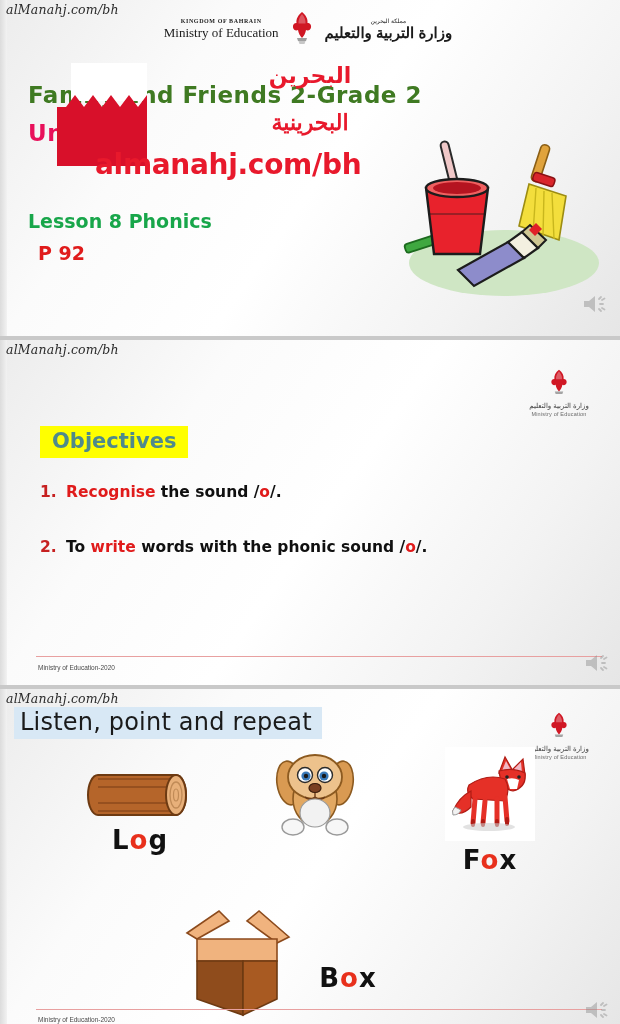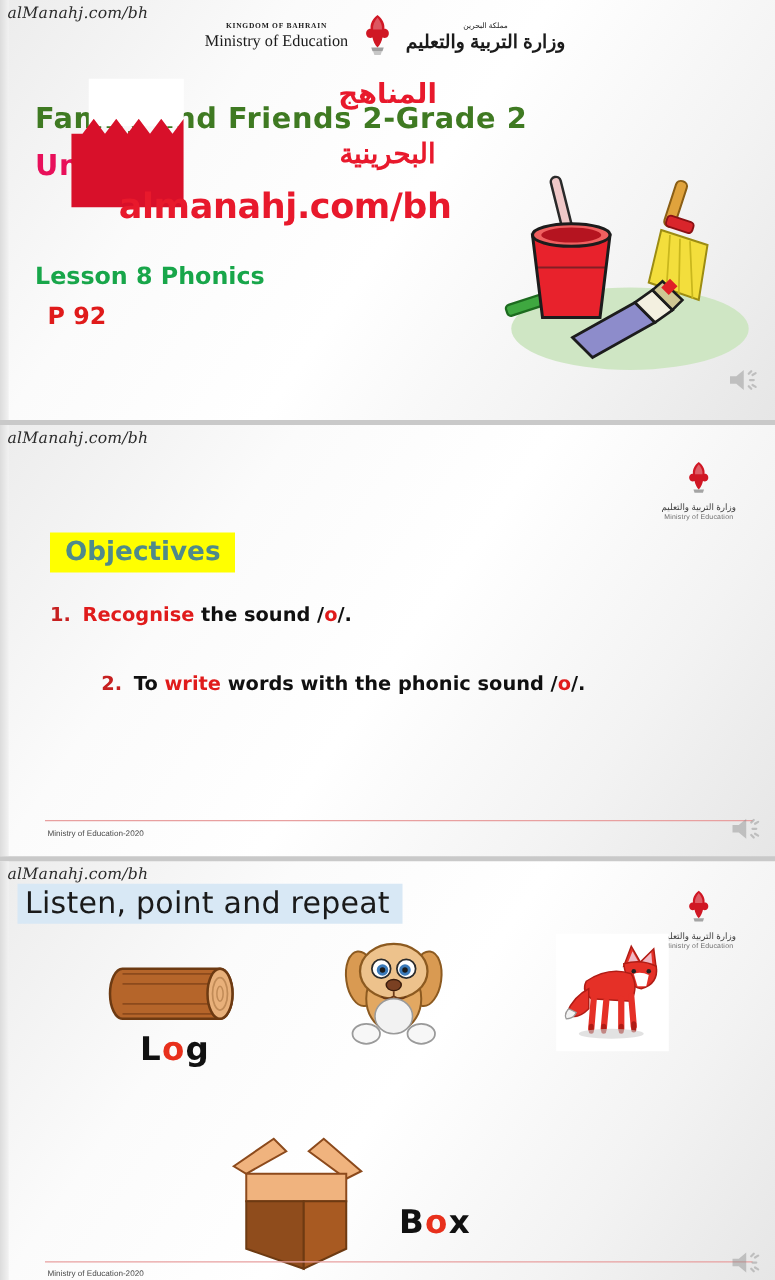--- a/index.html
+++ b/index.html
@@ -103,21 +103,21 @@
   }
   .objectives-badge span {
     font-size: 21px; font-weight: bold; color: #4f8a8b;
     font-family: "DejaVu Sans", sans-serif;
   }
   .obj-item {
     position: absolute; left: 40px; font-size: 15.5px; font-weight: bold;
     color: #101010; font-family: "DejaVu Sans", sans-serif; white-space: nowrap;
   }
   #obj1 { top: 143px; }
-  #obj2 { top: 198px; margin-left: 41px; }
+  #obj2 { top: 198px; }
   .obj-item .num { color: #c62020; display: inline-block; width: 26px; }
   .obj-item .hl  { color: #e01b1b; }
 
   .foot-rule {
     position: absolute; left: 36px; right: 18px; height: 1px;
     background: #e8a0a0;
   }
   .foot-text {
     position: absolute; left: 38px; font-size: 6.5px; color: #4a4a4a;
     font-family: "Liberation Sans", sans-serif; white-space: nowrap;
@@ -186,21 +186,21 @@
       <div class="title-line" id="t-lesson">Lesson 8 Phonics</div>
       <div class="title-line" id="t-page">P 92</div>
 
       <div class="flag-wm">
         <div class="white-top"></div>
         <svg viewBox="0 0 90 71" preserveAspectRatio="none">
           <path d="M0 12 L0 71 L90 71 L90 0 L81 12 L72 0 L63 12 L54 0 L45 12 L36 0 L27 12 L18 0 L9 12 Z" fill="#d8102a"></path>
         </svg>
       </div>
 
-      <div class="ovl" id="ovl-ar1">المناهج</div>
+      <div class="ovl" id="ovl-ar1">البحرين</div>
       <div class="ovl" id="ovl-ar2">البحرينية</div>
       <div class="ovl" id="ovl-url">almanahj.com/bh</div>
 
       <div class="cleaning">
         <svg viewBox="0 0 210 175">
           <ellipse cx="108" cy="133" rx="95" ry="33" fill="#cfe6c4"></ellipse>
 
           <rect x="140" y="14" width="9" height="38" rx="4" fill="#e0a33c" stroke="#8a5e15" stroke-width="1.6" transform="rotate(18 144 33)"></rect>
           <rect x="137" y="45" width="22" height="9" rx="3" fill="#d9252b" stroke="#8a1114" stroke-width="1.5" transform="rotate(18 148 49)"></rect>
           <path d="M133 54 L170 66 L163 110 L123 96 Z" fill="#f3de3c" stroke="#9c8c12" stroke-width="1.6"></path>
@@ -335,20 +335,21 @@
             <circle cx="60" cy="28" r="1.8" fill="#222"></circle>
             <circle cx="72" cy="28" r="1.8" fill="#222"></circle>
             <path d="M22 36 Q40 24 58 30 Q64 40 58 52 L26 50 Q18 44 22 36 Z" fill="#e53027" stroke="#b01c15" stroke-width="1.2"></path>
             <path d="M24 42 Q12 48 6 62 Q14 68 24 58 Z" fill="#e53027" stroke="#b01c15" stroke-width="1.2"></path>
             <path d="M8 58 Q4 62 6 66 Q12 66 14 61 Z" fill="#f2f2f2" stroke="#9a9a9a" stroke-width="1"></path>
             <path d="M28 50 L26 74 M38 52 L36 74 M50 50 L50 74 M58 48 L60 72" stroke="#e53027" stroke-width="5" stroke-linecap="round"></path>
             <path d="M26 72 L26 76 M36 72 L36 76 M50 72 L50 76 M60 70 L60 75" stroke="#b01c15" stroke-width="4" stroke-linecap="round"></path>
             <ellipse cx="42" cy="78" rx="26" ry="4" fill="#cfcfcf" opacity=".6"></ellipse>
           </svg>
         </span>
+        <div class="word-label"><span>F</span><span class="o-red">o</span><span>x</span></div>
       </div>
 
       <div class="word-cell" id="cell-box">
         <div class="row">
           <svg width="140" height="118" viewBox="0 0 140 118">
             <path d="M14 34 L46 12 L56 22 L24 40 Z" fill="#f0b37e" stroke="#8c4a1c" stroke-width="1.6"></path>
             <path d="M116 38 L86 12 L74 22 L104 44 Z" fill="#f0b37e" stroke="#8c4a1c" stroke-width="1.6"></path>
             <path d="M24 40 L104 40 L104 62 L24 62 Z" fill="#f0b37e" stroke="#8c4a1c" stroke-width="1.6"></path>
             <path d="M24 62 L70 62 L70 116 L24 100 Z" fill="#8f4c1c" stroke="#6d3a12" stroke-width="1.6"></path>
             <path d="M70 62 L104 62 L104 100 L70 116 Z" fill="#a85a22" stroke="#6d3a12" stroke-width="1.6"></path>

